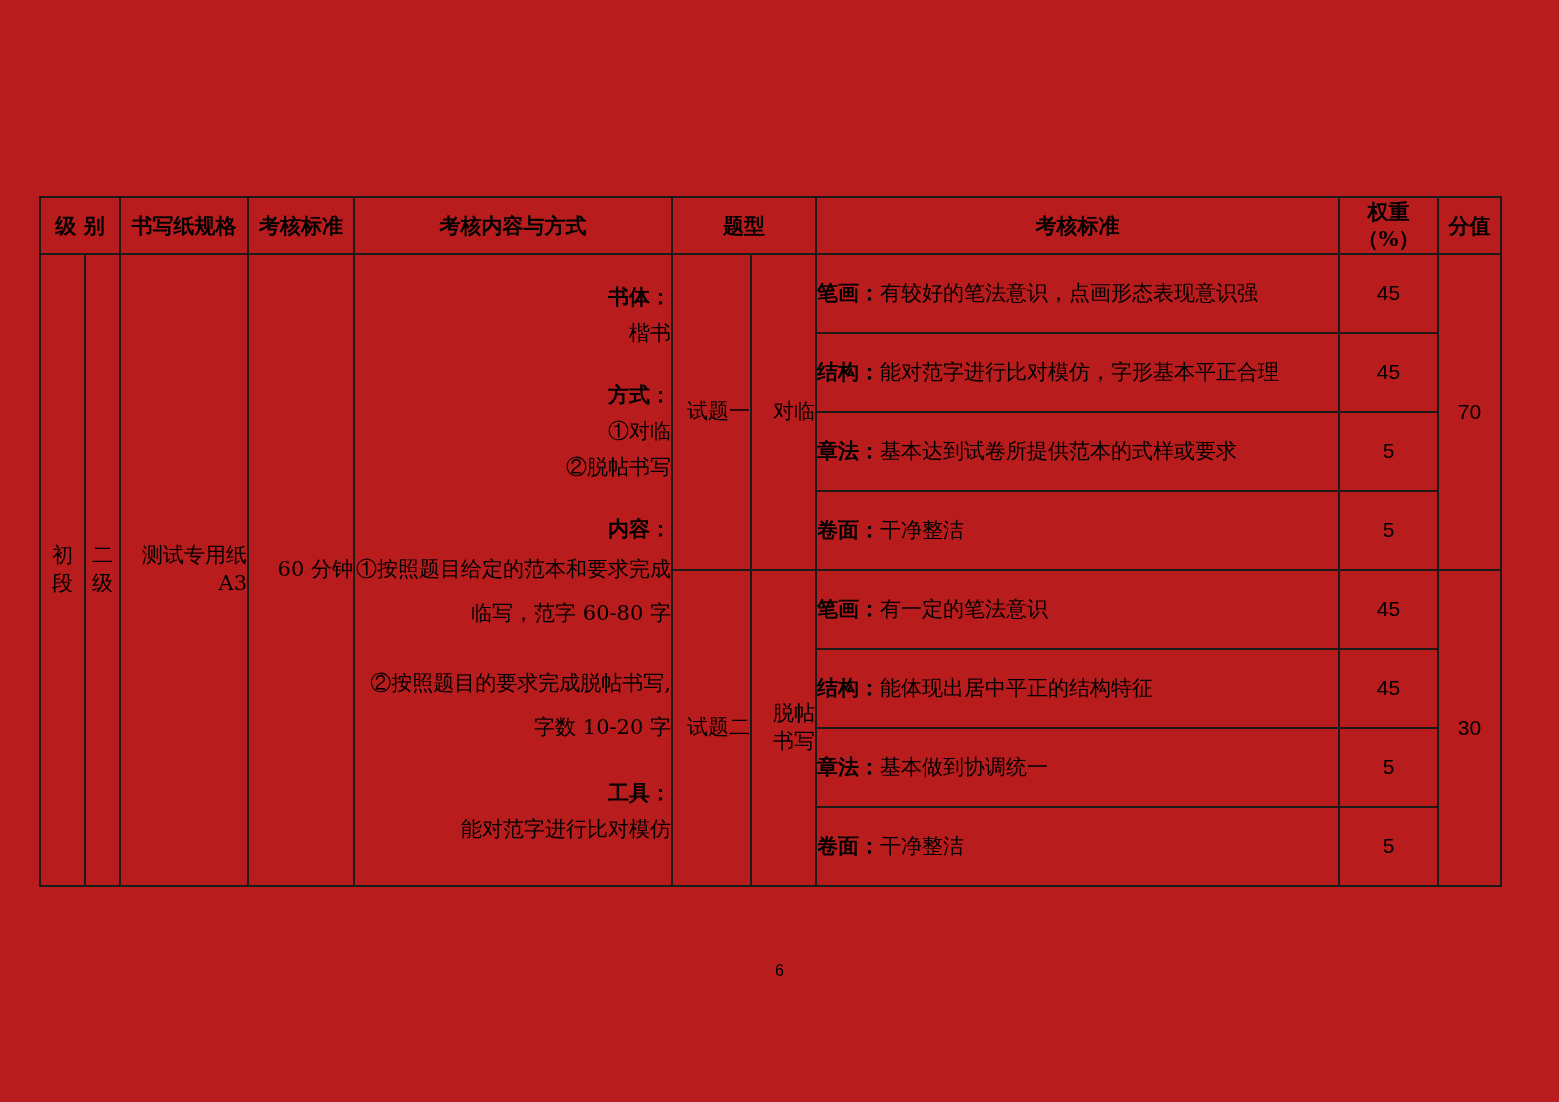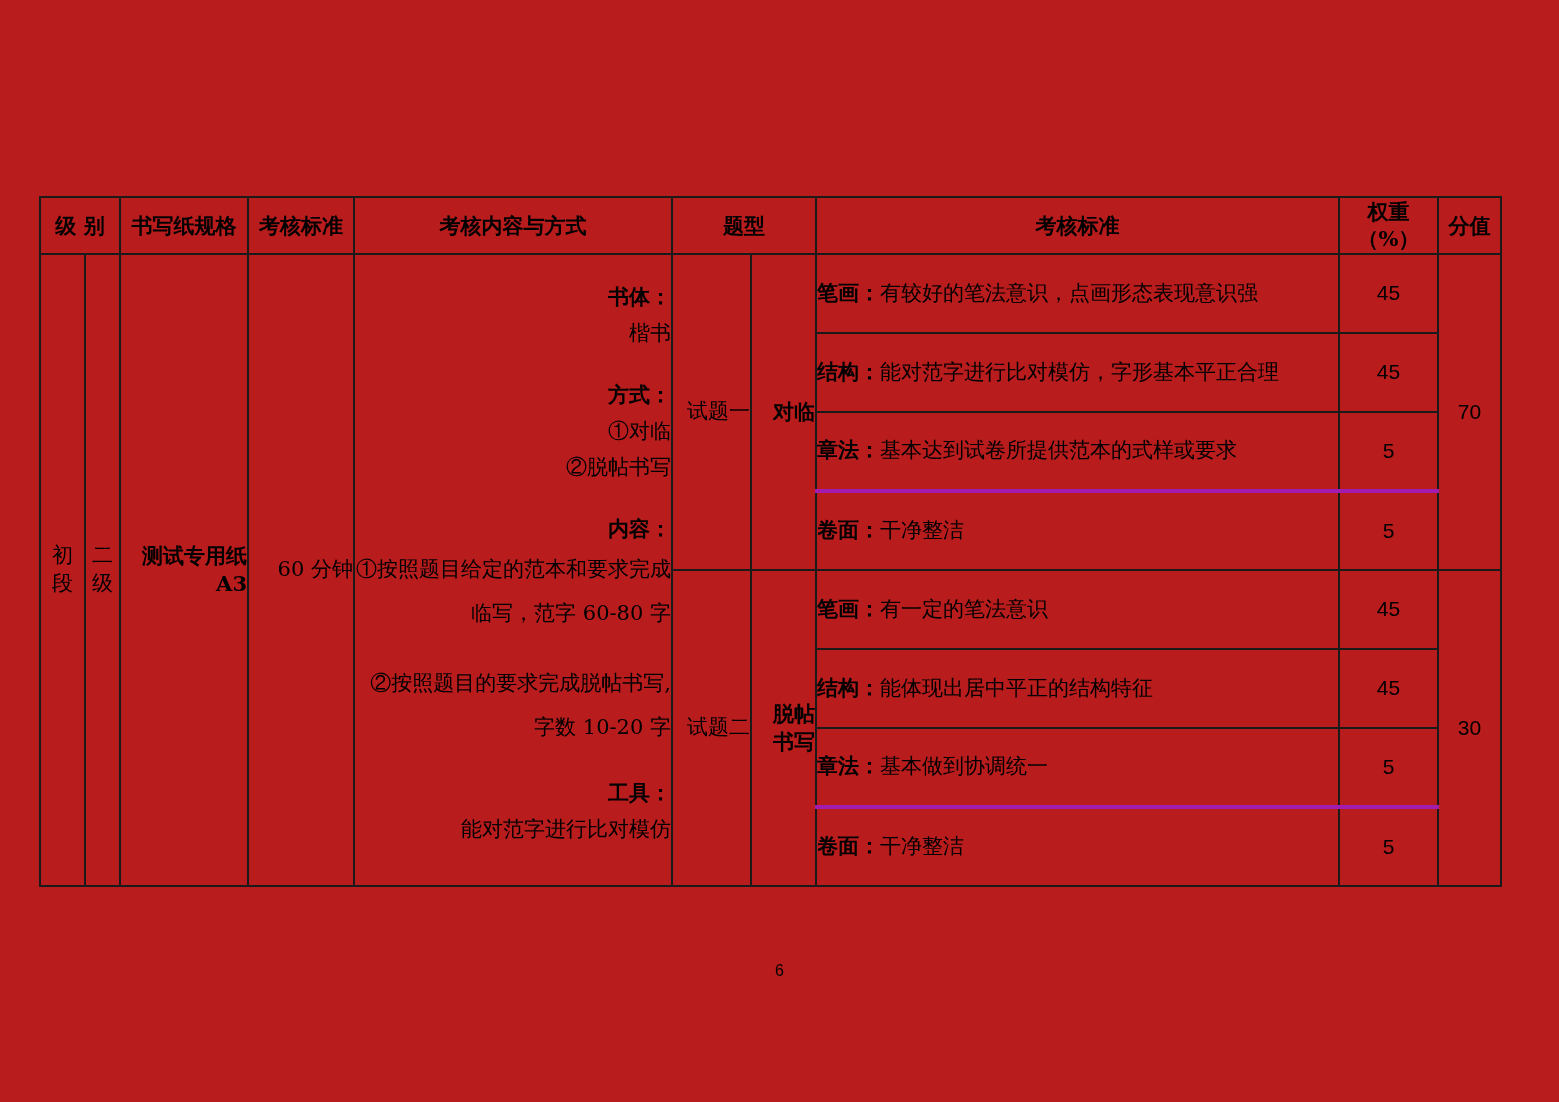--- a/index.html
+++ b/index.html
@@ -33,21 +33,21 @@
     line-height: 1.3;
     overflow: hidden;
   }
   thead tr { height: 50px; }
   tbody tr { height: 79px; }
   thead th {
     font-weight: bold;
     text-align: center;
   }
   .center { text-align: right; }
-  .pre { white-space: pre-line; font-weight: bold; }
+  .pre { white-space: pre-line; }
   .vstack {
     text-align: center;
     white-space: pre-line;
     line-height: 1.75;
   }
   .num {
     text-align: center;
     font-family: Liberation Sans, sans-serif;
   }
   .crit {
@@ -60,21 +60,21 @@
     text-align: right;
     padding: 14px 4px 14px 10px;
     font-size: 20px;
   }
   .content-cell .sec { margin-bottom: 26px; }
   .content-cell .sec:last-child { margin-bottom: 14px; }
   .content-cell .line { line-height: 36px; }
   .content-cell .para { line-height: 44px; }
   .content-cell .para.gap { margin-bottom: 26px; }
   
-  tr.graytop > td.gt { border-top: 4px solid #a21caf; border-radius: 8px; }
+  tr.graytop > td.gt { border-top: 2px solid #a21caf; border-radius: 8px; }
   .pageno {
     position: absolute;
     left: 0;
     top: 962px;
     width: 1559px;
     text-align: center;
     font-family: "Liberation Sans", sans-serif;
     font-size: 16px;
     color: #000000;
   }

